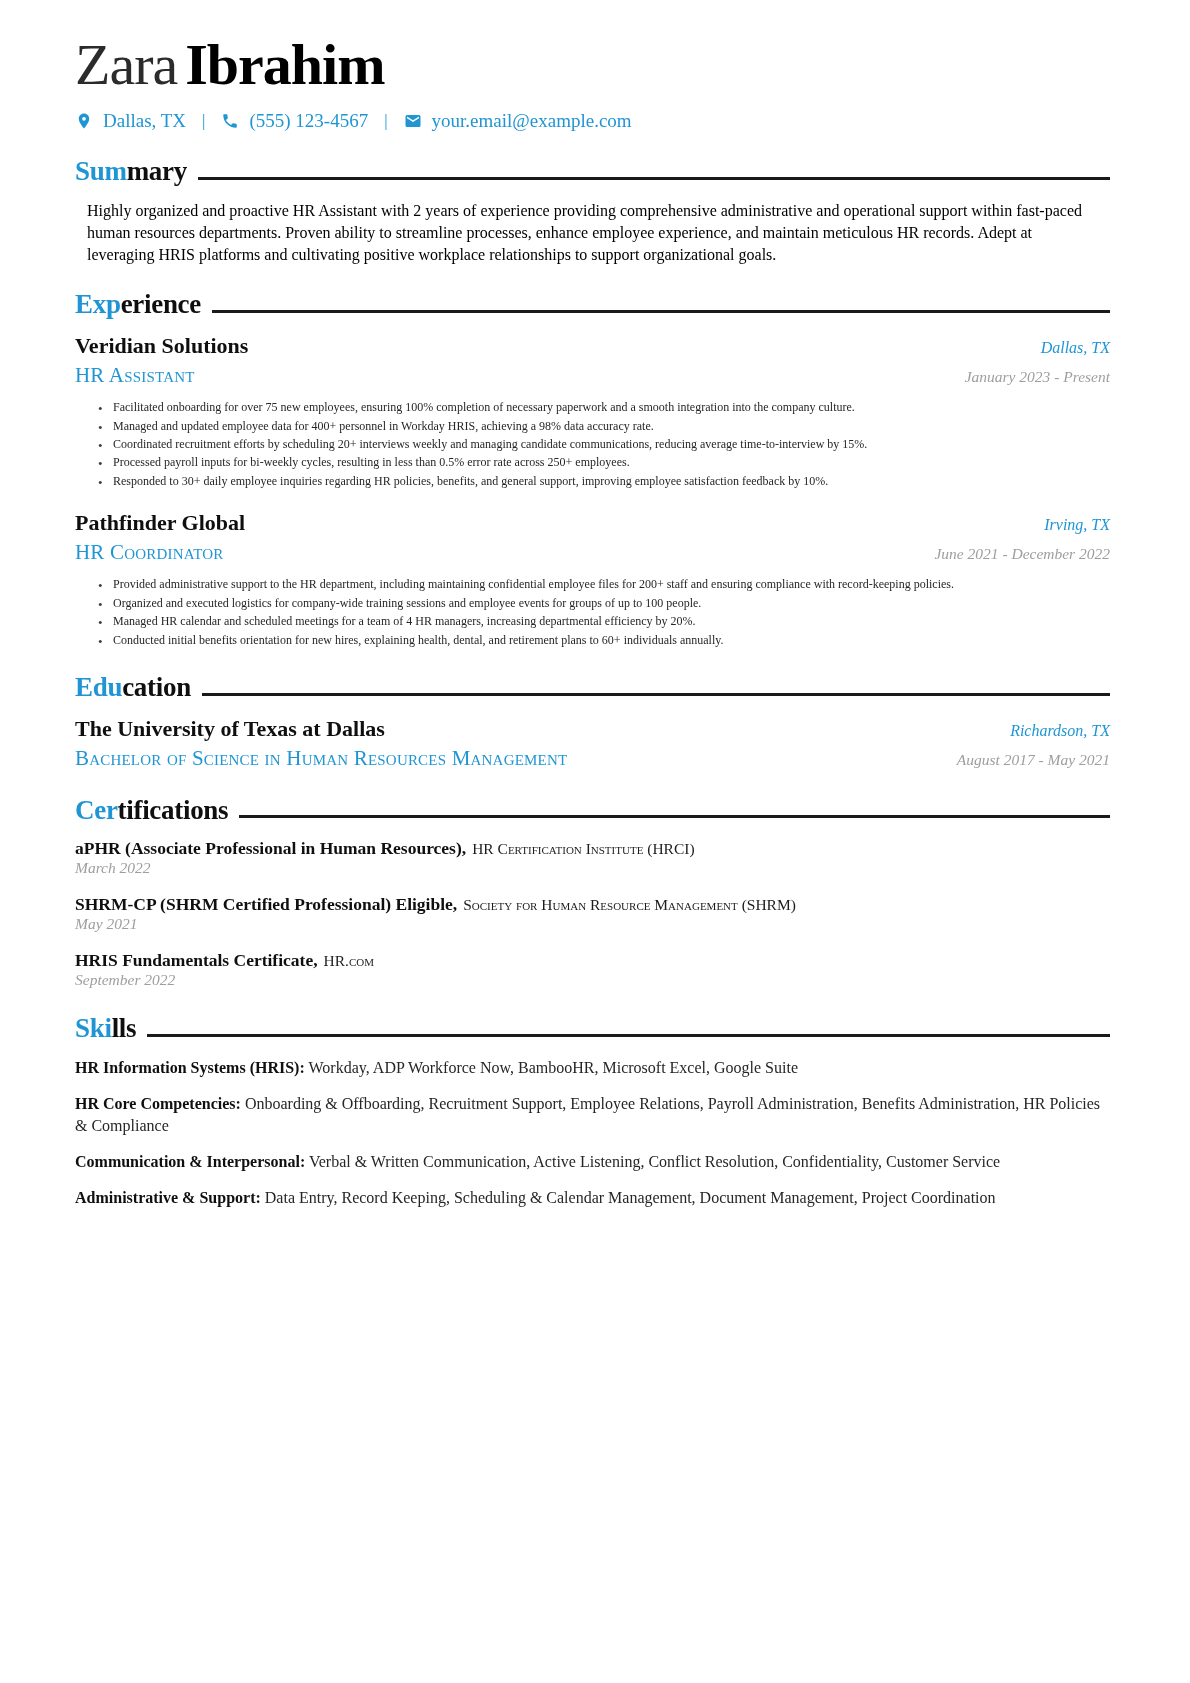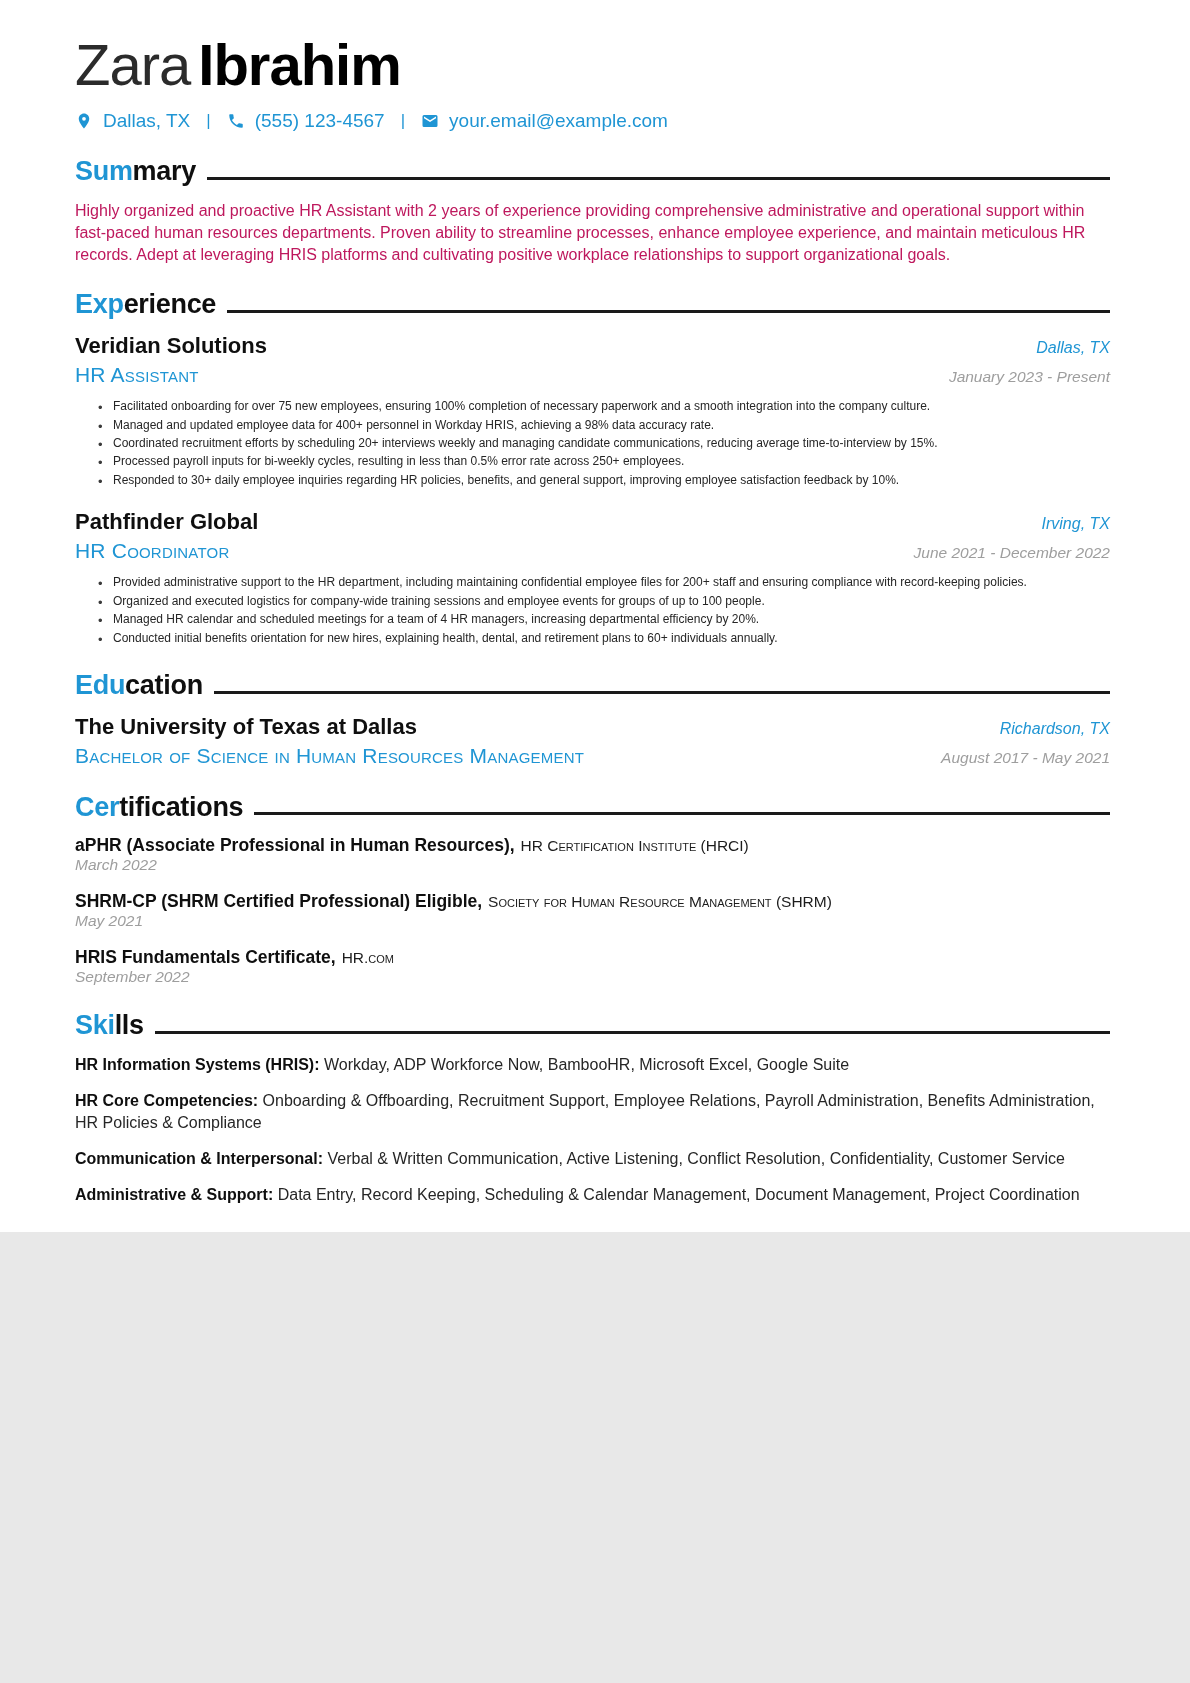--- a/index.html
+++ b/index.html
@@ -1,39 +1,39 @@
 <!DOCTYPE html>
 <html><head>
 <meta charset="utf-8">
 <style>
   * { box-sizing: border-box; }
   html, body { margin: 0; padding: 0; background: #e8e8e8; }
   .page {
-    width: 1190px; height: 1232px; margin: 0 auto; background: #ffffff;
+    width: 1190px; height: 1683px; margin: 0 auto; background: #ffffff;
     padding: 36px 80px 0 75px;
-    font-family: Liberation Sans, sans-serif;
+    font-family: Liberation Serif, serif;
     color: #262626;
     overflow: hidden;
   }
   
   h1.name { margin: 0; font-size: 58px; line-height: 1.0; letter-spacing: -1px; color: #2b2b2b; font-weight: 400; }
   h1.name .last { font-weight: 800; color: #000; margin-left: 8px; }
   .contact { margin-top: 16px; display: flex; align-items: center; gap: 16px; font-size: 19px; color: #1f95d4; }
   .contact-item { display: inline-flex; align-items: center; gap: 10px; color: #1f95d4; }
   .contact-item svg { width: 18px; height: 18px; fill: #1f95d4; flex: none; }
   .contact .sep { color: #1f95d4; font-size: 17px; }
   
   h2.section-heading {
     display: flex; align-items: center; margin: 25px 0 13px; padding: 0;
     font-size: 27px; font-weight: 800; color: #0f0f0f; letter-spacing: -0.3px; line-height: 1.1;
   }
   h2.section-heading .accent { color: #1f95d4; }
   h2.section-heading .rule { flex: 1; height: 3px; background: #1a1a1a; margin-left: 11px; align-self: flex-end; margin-bottom: 7px; }
   
-  .summary-text { margin: 0; font-size: 16px; line-height: 1.37; color: #be185d; }
+  .summary-text { margin: 12px; font-size: 16px; line-height: 1.37; color: #000000; }
   
   .entry { margin-bottom: 21px; }
   .entry:last-child { margin-bottom: 0; }
   .entry-row { display: flex; justify-content: space-between; align-items: baseline; }
   .company { font-weight: 800; font-size: 22px; color: #0f0f0f; }
   .entry-loc { color: #1f95d4; font-style: italic; font-size: 16px; }
   .entry-role { color: #1f95d4; font-variant: small-caps; font-size: 21px; letter-spacing: 0.2px; margin-top: 4px; }
   .entry-dates { color: #9e9e9e; font-style: italic; font-size: 15.5px; }
   ul.bullets { margin: 11px 0 0; padding: 0 0 0 38px; list-style: none; }
   ul.bullets li { font-size: 12px; line-height: 1.37; color: #262626; position: relative; margin-bottom: 2px; }

